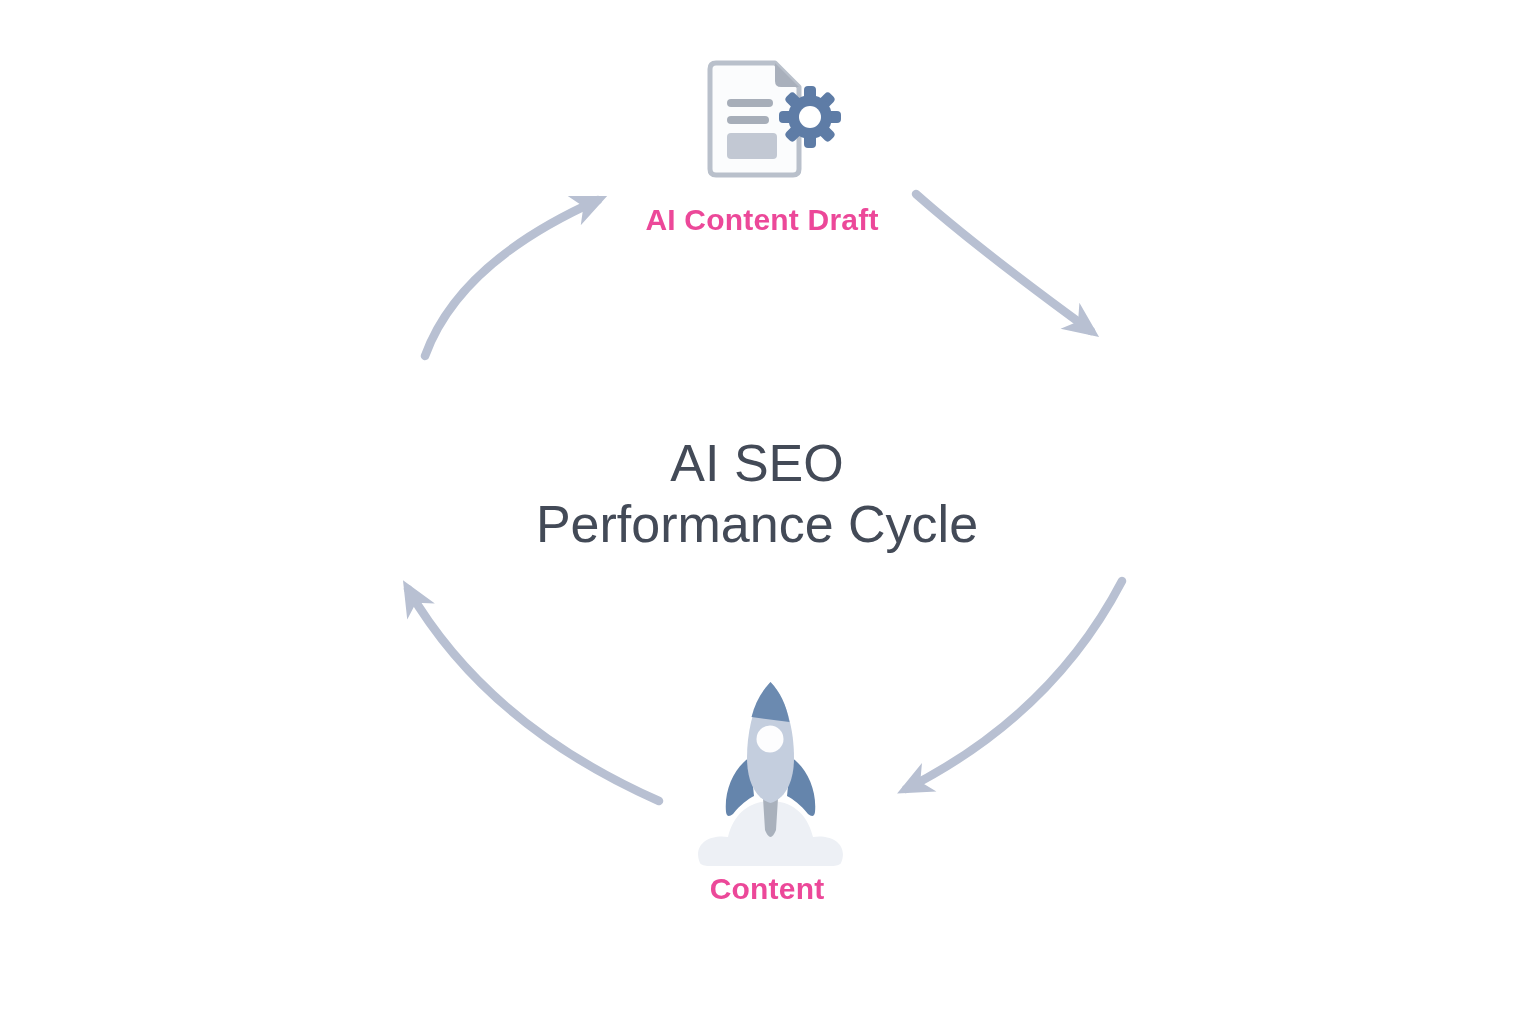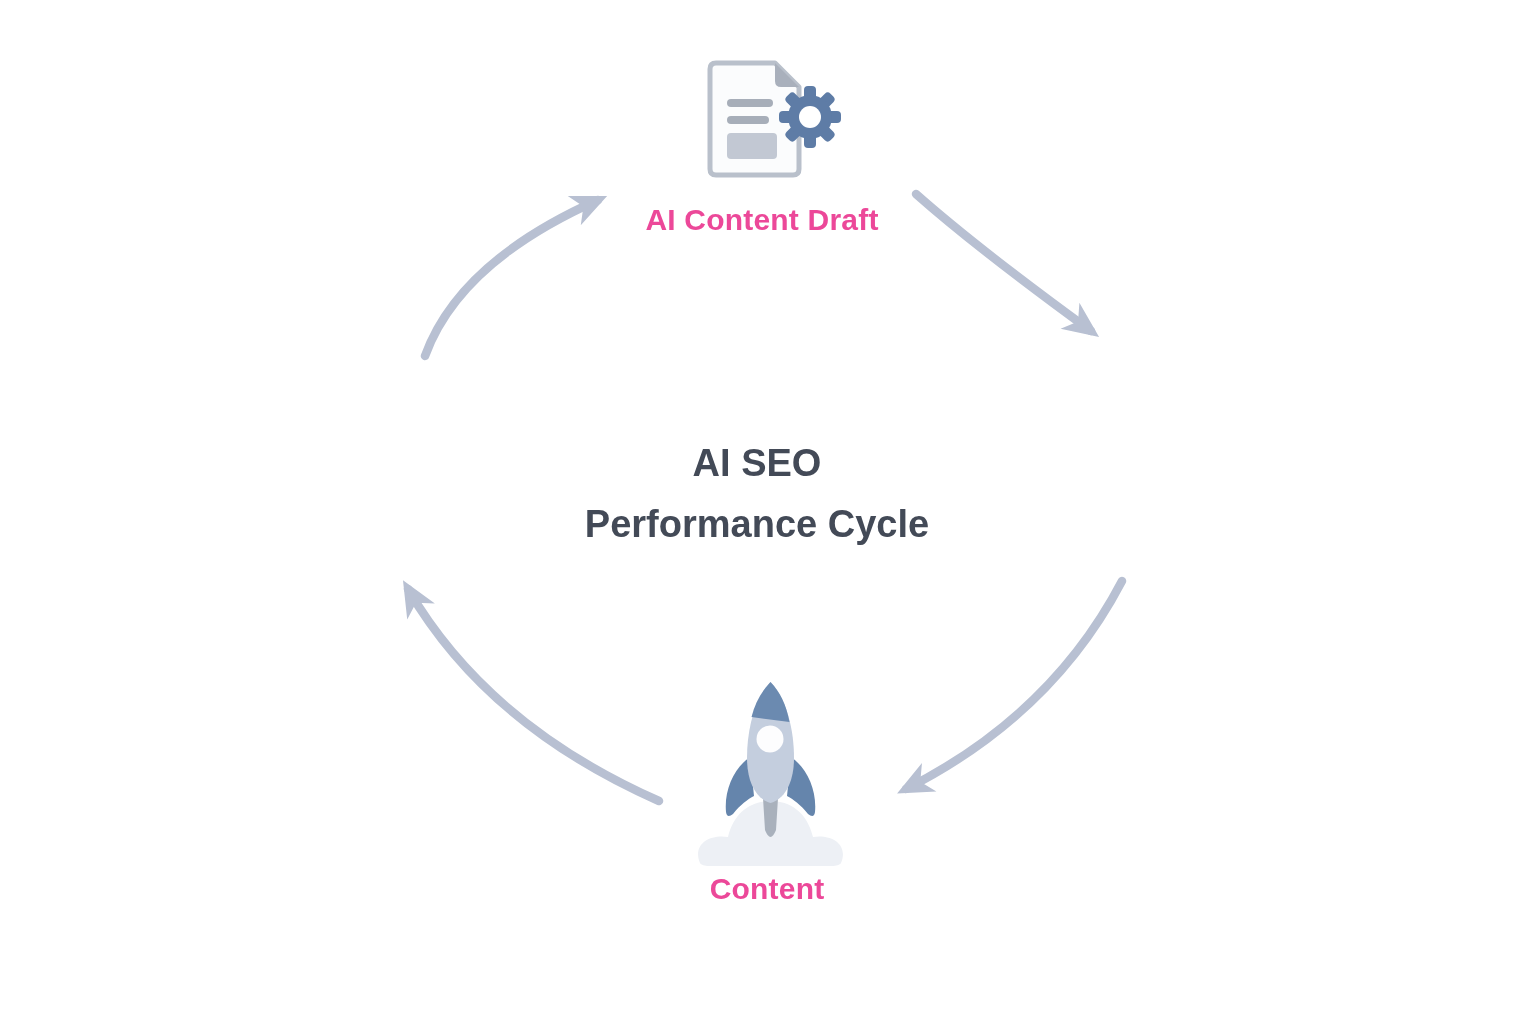--- a/index.html
+++ b/index.html
@@ -21,22 +21,22 @@
     font-weight:700;
     color:#ec4899;
     letter-spacing:0.2px;
   }
   .center-title{
     position:absolute;
     left:757px;top:433px;
     transform:translateX(-50%);
     text-align:center;
     color:#434a57;
-    font-weight:700;
-    font-size:38px;
+    font-weight:400;
+    font-size:52px;
     line-height:61px;
     white-space:nowrap;
   }
 </style>
 </head>
 <body>
 
 <div class="canvas">
 
   <svg class="arrows-layer" width="1536" height="1024" viewBox="0 0 1536 1024">

